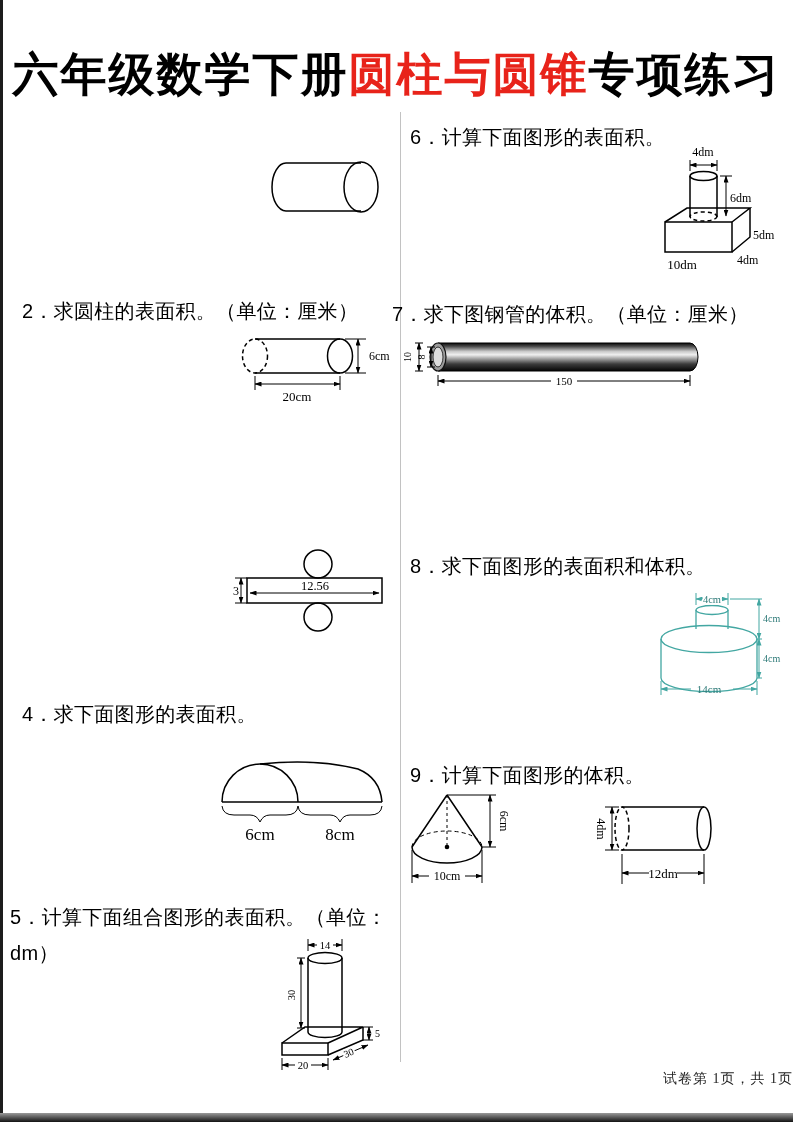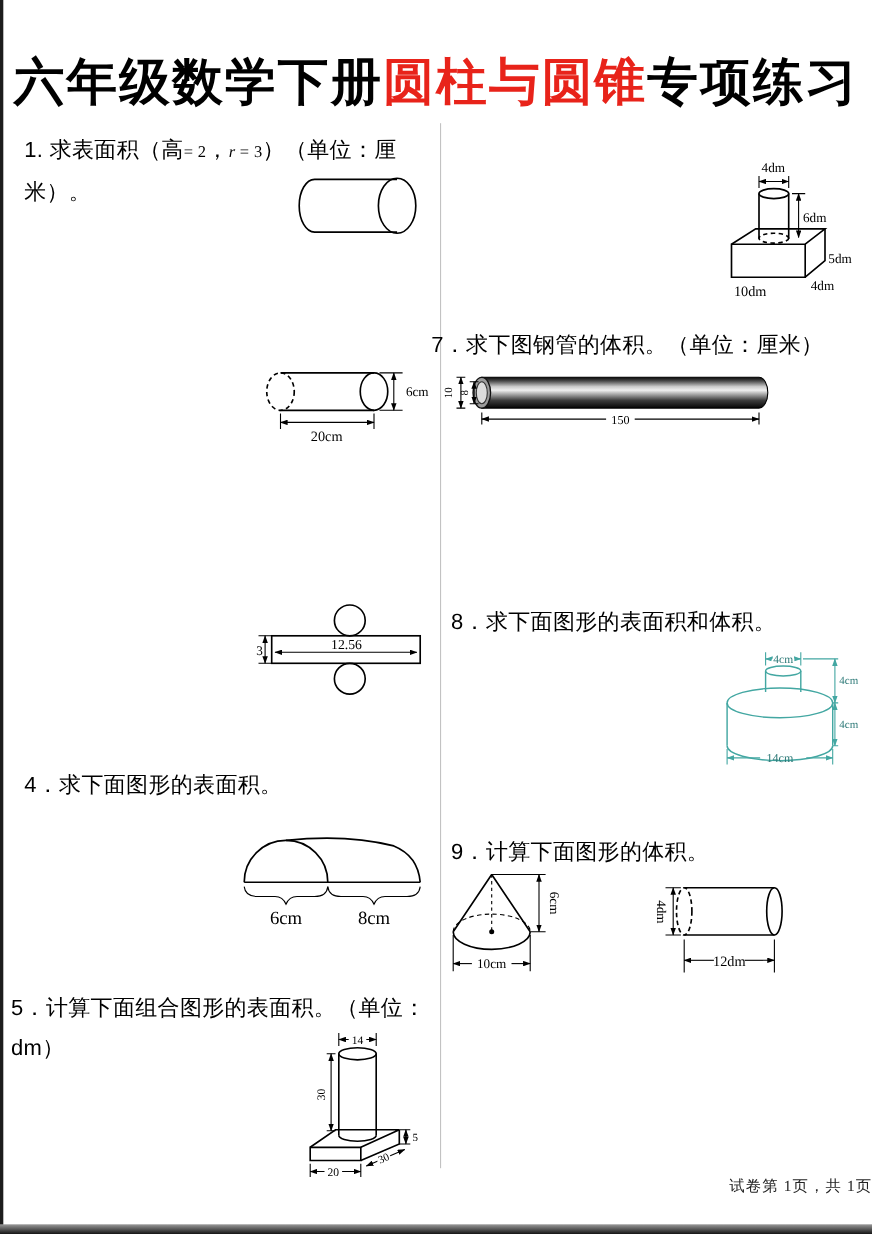--- a/index.html
+++ b/index.html
@@ -53,31 +53,29 @@
   </svg>
 
   <div class="edge-left"></div>
   <div class="edge-bottom"></div>
   <div class="divider"></div>
 
   <div class="title">
     <span>六年级数学下册</span><span class="hl">圆柱与圆锥</span><span>专项练习</span>
   </div>
 
-  <div class="q" style="left:22px;top:119px;width:372px">
-    <span>1. 求表面积（高</span><span class="eq">= 2</span><span>，</span><span class="eq var">r</span><span class="eq"> = 3</span><span>）（单位：厘米）。</span>
-  </div>
 
   <svg class="fig" style="left:272px;top:158px" width="112" height="60" viewBox="0 0 112 60">
     <g class="ln" stroke-width="1.6">
       <path d="M14 5 H89 M14 53 H89 M14 5 A14 24 0 0 0 14 53"></path>
       <ellipse cx="89" cy="29" rx="17" ry="25"></ellipse>
     </g>
   </svg>
 
+  <div class="q" style="left:22px;top:293px;width:372px">2．求圆柱的表面积。（单位：厘米）</div>
 
   <svg class="fig" style="left:225px;top:332px" width="180" height="72" viewBox="0 0 180 72">
     <g class="ln">
       <path d="M30 7 H115 M30 41 H115"></path>
       <ellipse cx="30" cy="24" rx="12.5" ry="17" stroke-dasharray="4 3"></ellipse>
       <ellipse cx="115" cy="24" rx="12.5" ry="17"></ellipse>
     </g>
     <g class="thin">
       <path d="M120 7 H141 M120 41 H141"></path>
       <line x1="133" y1="7" x2="133" y2="41" marker-start="url(#ar)" marker-end="url(#ar)"></line>
@@ -144,20 +142,21 @@
       <path d="M4 108 L27 92 H85 L50 108"></path>
       <path d="M50 120 L85 105 L85 92"></path>
     </g>
     <text x="47" y="14" font-size="10.5" text-anchor="middle" class="halo">14</text>
     <text x="17" y="60" font-size="10.5" text-anchor="middle" transform="rotate(-90,17,60)">30</text>
     <text x="97" y="102" font-size="10">5</text>
     <text x="72" y="121" font-size="10" text-anchor="middle" class="halo" transform="rotate(-23,72,121)">30</text>
     <text x="25" y="134" font-size="10.5" text-anchor="middle">20</text>
   </svg>
 
+  <div class="q" style="left:410px;top:119px;width:372px">6．计算下面图形的表面积。</div>
 
   <svg class="fig" style="left:650px;top:140px" width="143" height="134" viewBox="0 0 143 134">
     <g class="thin">
       <path d="M40 20 V31 M67 20 V31"></path>
       <line x1="40" y1="25" x2="67" y2="25" marker-start="url(#ar)" marker-end="url(#ar)"></line>
       <path d="M70 36 H82"></path>
       <line x1="76" y1="36" x2="76" y2="76" marker-start="url(#ar)" marker-end="url(#ar)"></line>
     </g>
     <g class="ln">
       <ellipse cx="53.5" cy="36" rx="13.5" ry="4.5"></ellipse>

